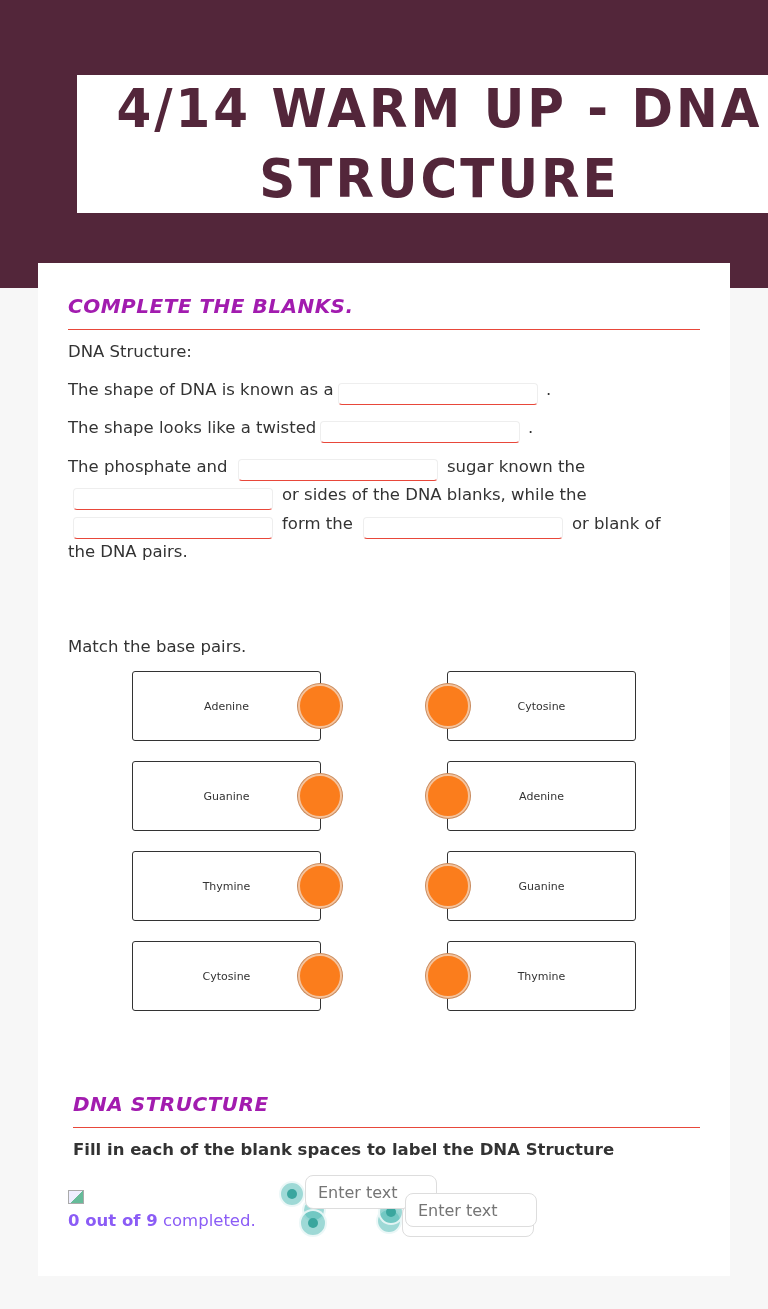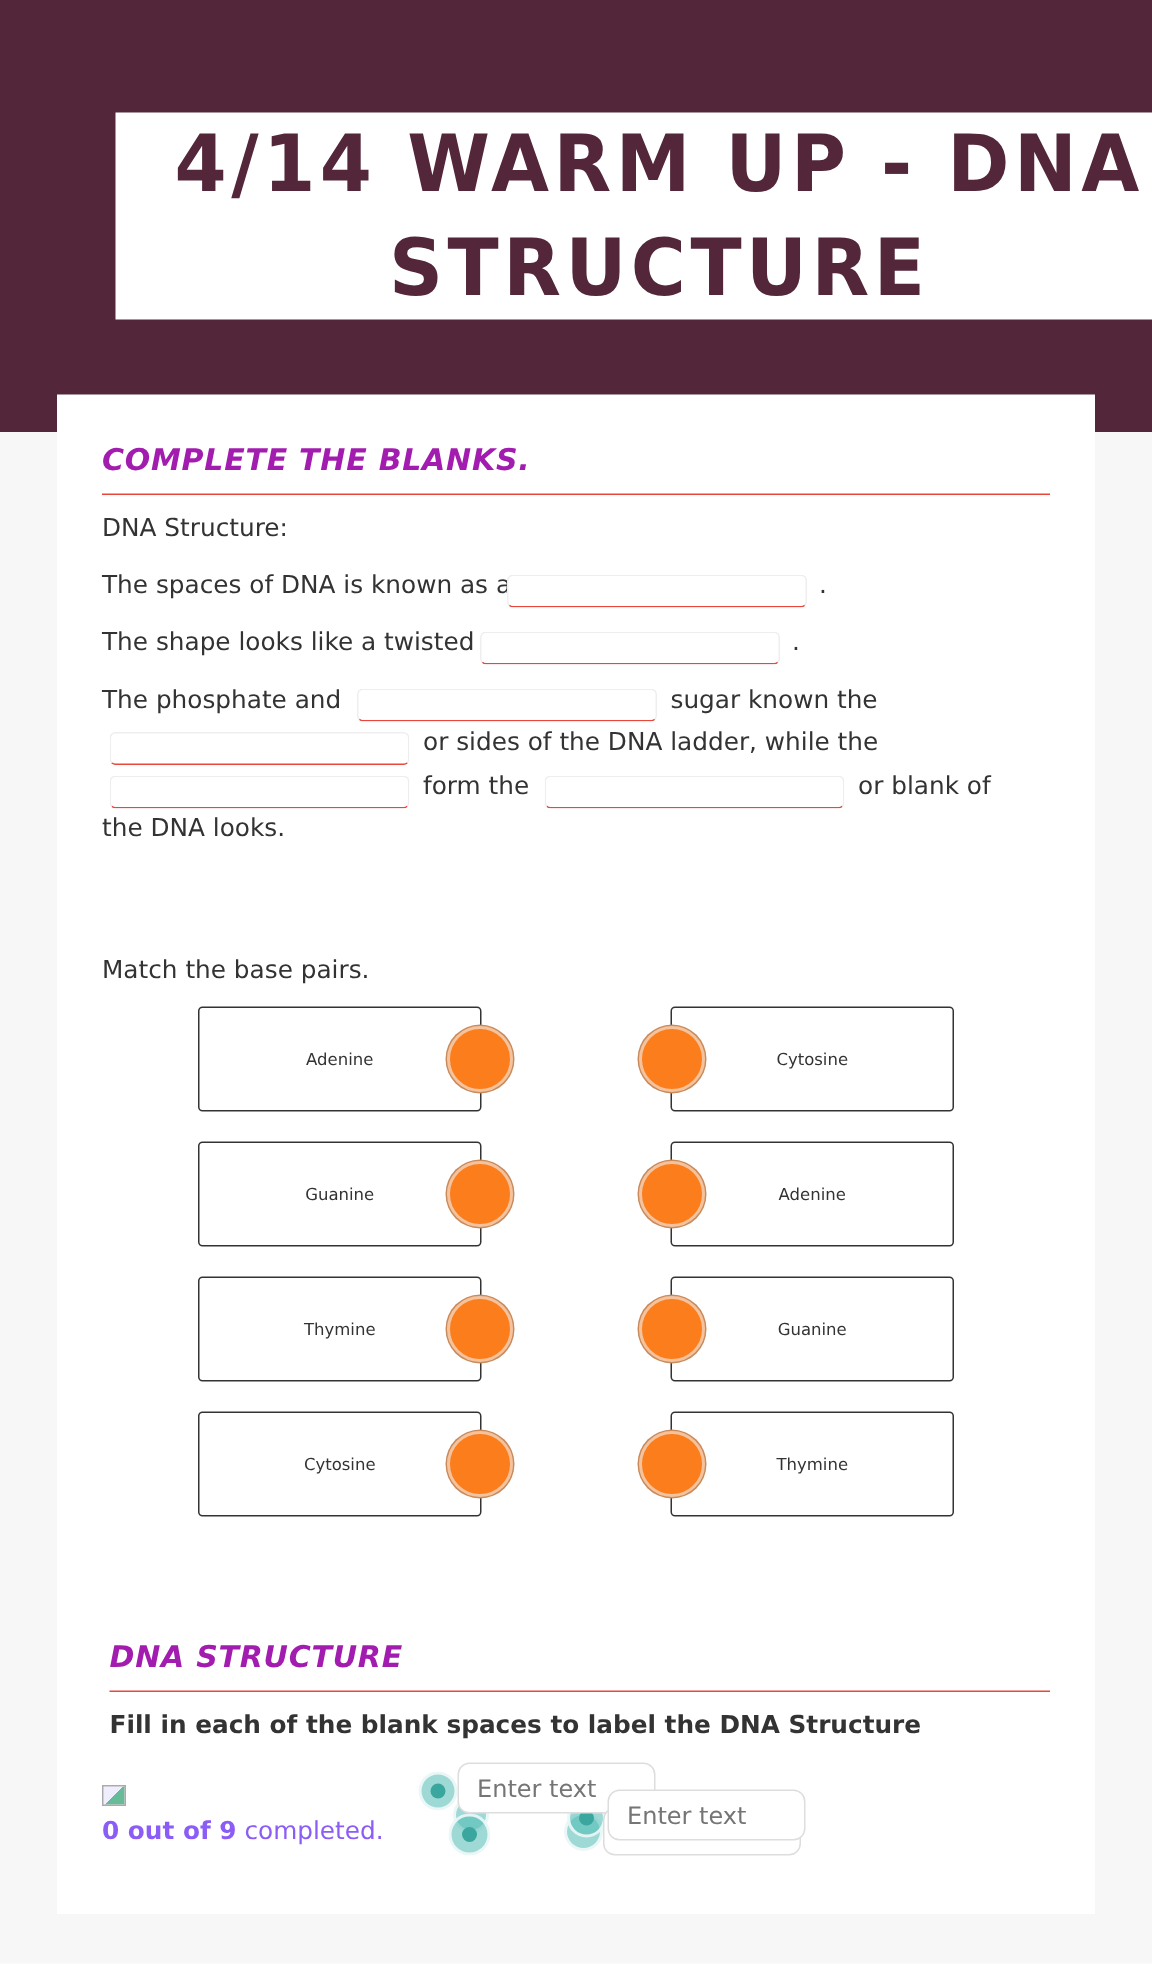--- a/index.html
+++ b/index.html
@@ -106,41 +106,41 @@
   <div class="title-text">4/14 Warm Up - DNA Structure</div>
 </div>
 
 <div class="card"></div>
 
 <div class="section-title" style="left:68px; top:294px;">Complete the blanks.</div>
 <div class="rule" style="left:68px; top:329px; width:632px;"></div>
 
 <div class="para" style="left:68px; top:342px;text-align:center;">DNA Structure:</div>
 
-<div class="para" style="left:68px; top:380px;">The spaces of DNA is known as a</div>
+<div class="para" style="left:68px; top:380px;">The shape of DNA is known as a</div>
 <input class="blank" style="left: 338px; top: 383px; width: 200px;" value="">
 <div class="para" style="left:546px; top:380px;">.</div>
 
 <div class="para" style="left:68px; top:418px;">The shape looks like a twisted</div>
 <input class="blank" style="left: 320px; top: 421px; width: 200px;" value="">
 <div class="para" style="left:528px; top:418px;">.</div>
 
 <div class="para" style="left:68px; top:457px;">The phosphate and</div>
 <input class="blank" style="left: 238px; top: 459px; width: 200px;" value="">
 <div class="para" style="left:447px; top:457px;">sugar known the</div>
 
 <input class="blank" style="left: 73px; top: 488px; width: 200px;" value="">
-<div class="para" style="left:282px; top:485px;">or sides of the DNA ladder, while the</div>
+<div class="para" style="left:282px; top:485px;">or sides of the DNA blanks, while the</div>
 
 <input class="blank" style="left: 73px; top: 517px; width: 200px;" value="">
 <div class="para" style="left:282px; top:514px;">form the</div>
 <input class="blank" style="left: 363px; top: 517px; width: 200px;" value="">
 <div class="para" style="left:572px; top:514px;">or blank of</div>
 
-<div class="para" style="left:68px; top:542px;">the DNA looks.</div>
+<div class="para" style="left:68px; top:542px;">the DNA pairs.</div>
 
 <div class="para" style="left:68px; top:637px;">Match the base pairs.</div>
 
 <div class="match-box" style="left:132px; top:671px;">
     <span style="margin-right:0">Adenine</span>
   </div>
 <div class="dot" style="left:298px; top:684px;"></div>
 <div class="match-box" style="left:447px; top:671px;">
     <span>Cytosine</span>
   </div>

